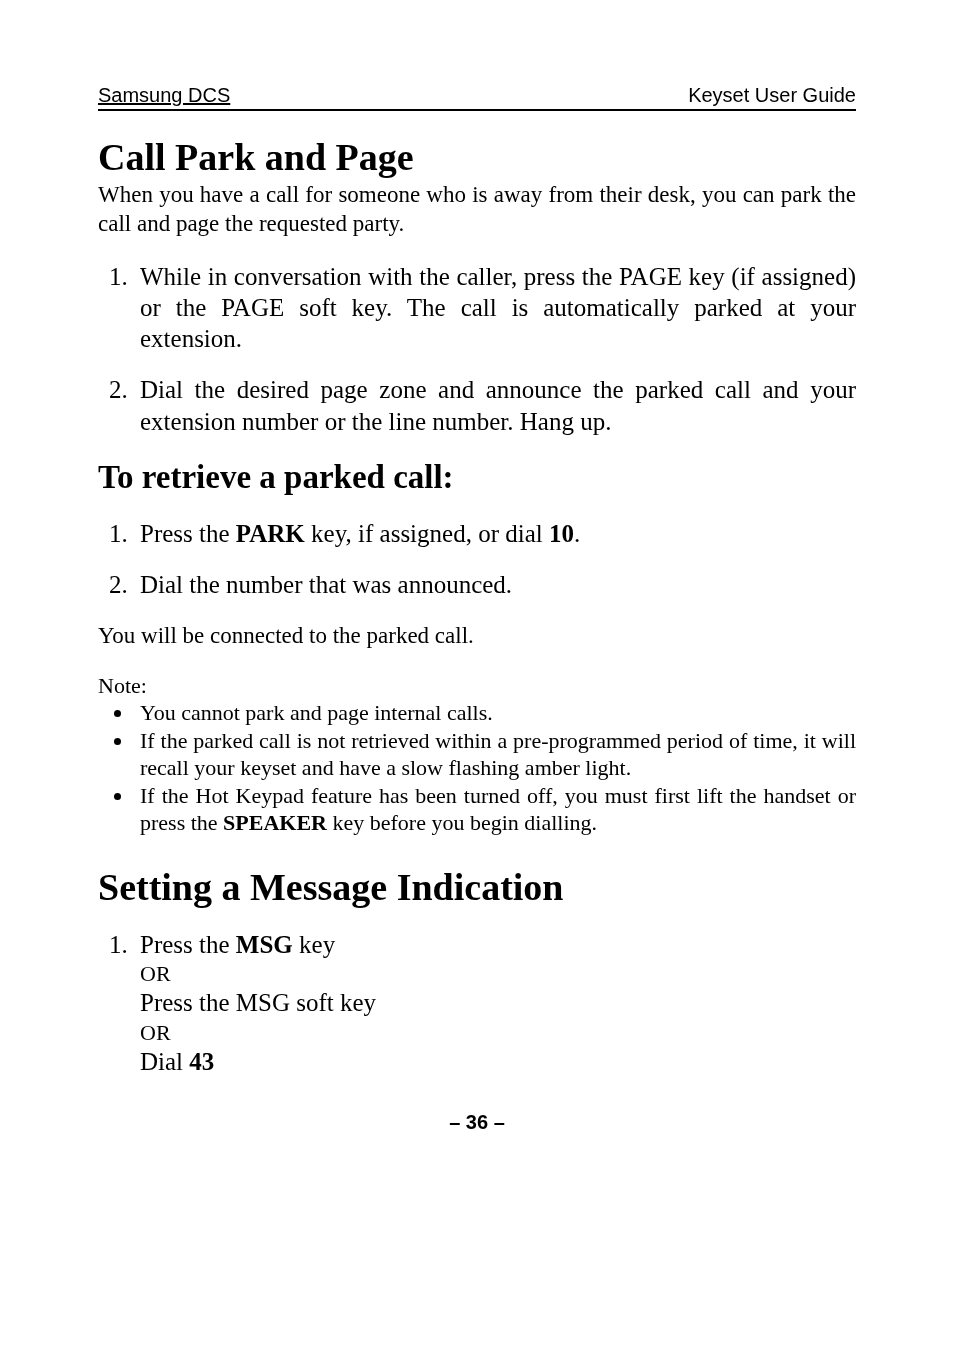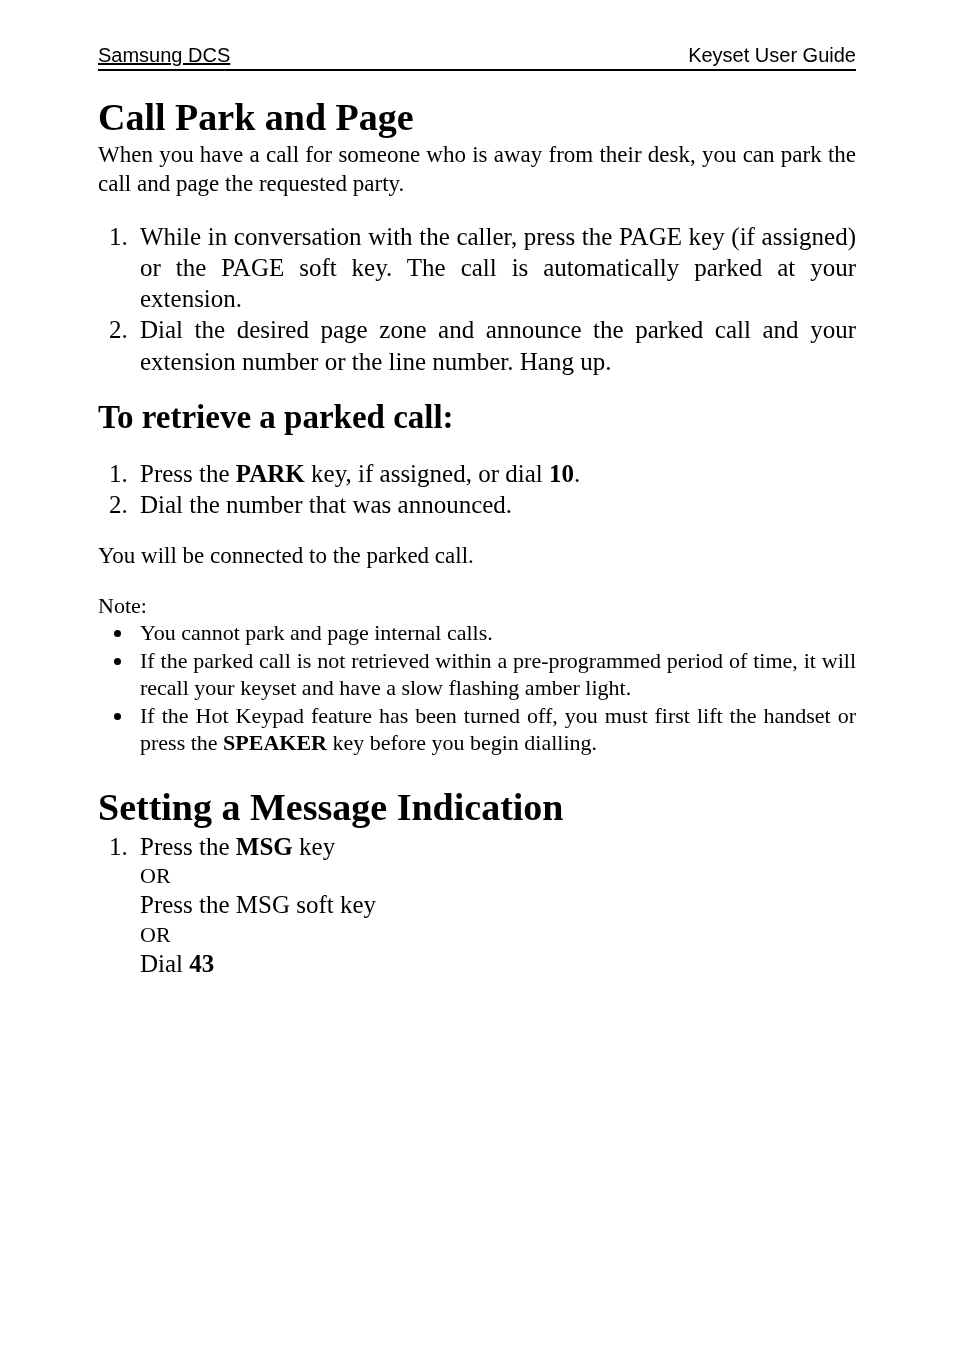--- a/index.html
+++ b/index.html
@@ -4,21 +4,21 @@
 <style>
   html, body {
     margin: 0;
     padding: 0;
     background: #fff;
     width: 954px;
   }
   .page {
     width: 954px;
     min-height: 1352px;
-    padding: 44px 98px 40px 98px;
+    padding: 84px 98px 40px 98px;
     box-sizing: border-box;
     font-family: "Times New Roman", Times, serif;
     color: #000;
   }
   .header-row {
     display: flex;
     justify-content: space-between;
     font-family: Arial, Helvetica, sans-serif;
     font-size: 20px;
     border-bottom: 2px solid #000;
@@ -40,20 +40,21 @@
   ol.num-list {
     font-size: 25px;
     line-height: 1.25;
     margin: 0 0 22px 0;
     padding-left: 36px;
     text-align: justify;
   }
   ol.num-list > li {
     padding-left: 6px;
     margin-bottom: 0;
+    margin-top: 20px;
   }
   ol.num-list > li .sub {
     display: block;
     font-size: 22px;
   }
   .subhead {
     font-size: 33px;
     font-weight: bold;
     margin: 0 0 22px 0;
   }
@@ -140,14 +141,17 @@
   <ol class="num-list" style="margin-bottom:0;">
     <li>
       <span>Press the </span><b>MSG</b><span> key</span>
       <span class="sub">OR</span>
       <span>Press the </span><span class="smallcaps">MSG</span><span> soft key</span>
       <span class="sub">OR</span>
       <span>Dial </span><b>43</b>
     </li>
   </ol>
 
+  <div class="footer">
+    <span>– 36 –</span>
+  </div>
 
 </div>
 
 </body></html>

